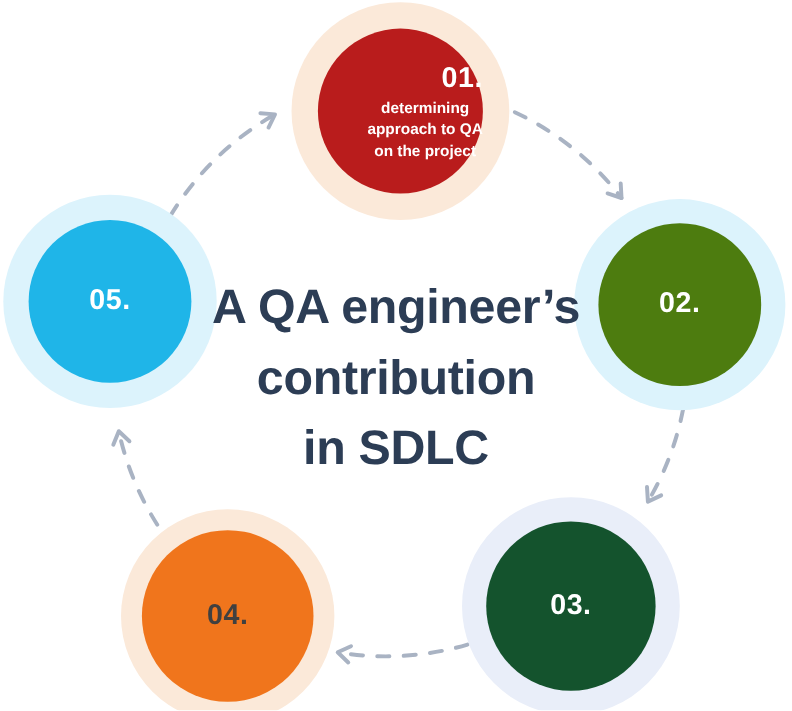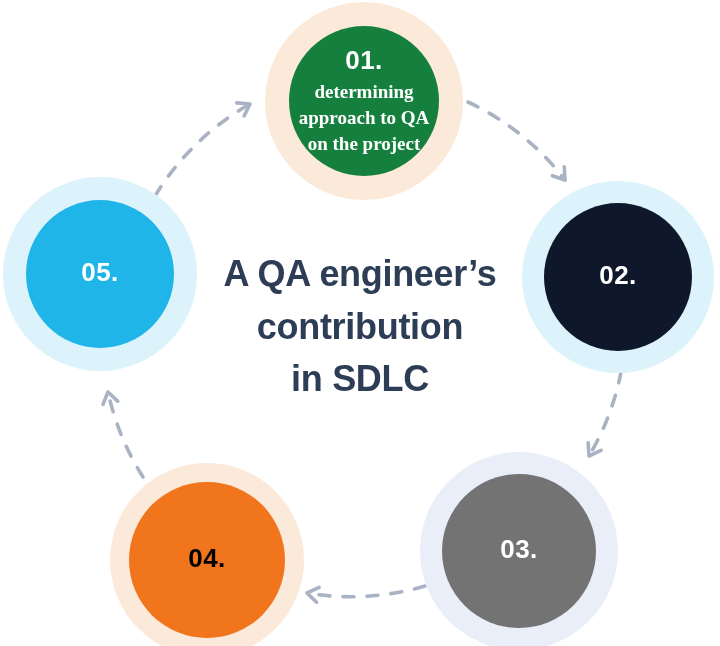--- a/index.html
+++ b/index.html
@@ -50,45 +50,44 @@
     text-align: center;
     color: #fff;
   }
   .num {
     font-size: 26px;
     font-weight: bold;
     letter-spacing: 0.5px;
     margin-bottom: 3px;
   }
   .label {
-    font-size: 19px;
+    font-size: 14px;
     font-weight: bold;
     line-height: 1.38;
     white-space: pre-line;
-    font-family: Liberation Serif, serif;
   }
   
   .s1 { left: 265px; top: 2px;   width: 198px; height: 198px; }
   .s1 .circle { width: 150px; height: 150px; }
   .s2 { left: 522px; top: 181px; width: 192px; height: 192px; }
   .s2 .circle { width: 148px; height: 148px; }
   .s3 { left: 420px; top: 452px; width: 198px; height: 198px; }
   .s3 .circle { width: 154px; height: 154px; }
   .s4 { left: 110px; top: 463px; width: 194px; height: 194px; }
   .s4 .circle { width: 156px; height: 156px; }
   .s5 { left: 3px;   top: 177px; width: 194px; height: 194px; }
   .s5 .circle { width: 148px; height: 148px; }
   .title {
     position: absolute;
     left: 160px; top: 248px;
     width: 400px;
     margin: 0;
     z-index: 3;
     text-align: center;
-    font-size: 36px;
+    font-size: 44px;
     font-weight: bold;
     line-height: 1.46;
     letter-spacing: -0.3px;
     color: var(--title, #2C3D55);
     white-space: pre-line;
   }
 </style>
 </head>
 <body>
 
@@ -101,42 +100,42 @@
       </marker>
     </defs>
     <path class="dash" marker-end="url(#ah)" d="M 155 196 A 262 262 0 0 1 250 104"></path>
     <path class="dash" marker-end="url(#ah)" d="M 468 102 A 262 262 0 0 1 565 180"></path>
     <path class="dash" marker-end="url(#ah)" d="M 621 372 A 262 262 0 0 1 589 456"></path>
     <path class="dash" marker-end="url(#ah)" d="M 425 586 A 262 262 0 0 1 307 593"></path>
     <path class="dash" marker-end="url(#ah)" d="M 143 477 A 262 262 0 0 1 108 392"></path>
   </svg>
 
   <div class="step s1" style="background: rgb(251, 233, 217);">
-    <div class="circle" style="background: #15803d; color: rgb(255, 255, 255);">
+    <div class="circle" style="background: #b91c1c; color: rgb(255, 255, 255); align-items: flex-end;">
       <div class="num">01.</div>
       <div class="label">determining
 approach to QA
 on the project</div>
     </div>
   </div>
 
   <div class="step s2" style="background: rgb(220, 243, 252);">
-    <div class="circle" style="background: #0f172a; color: rgb(255, 255, 255); gap: 36px;">
+    <div class="circle" style="background: #4d7c0f; color: rgb(255, 255, 255); gap: 36px;">
       <div class="num">02.</div>
     </div>
   </div>
 
   <div class="step s3" style="background: rgb(233, 238, 249);">
-    <div class="circle" style="background: #737373; color: rgb(255, 255, 255);">
+    <div class="circle" style="background: #14532d; color: rgb(255, 255, 255);">
       <div class="num">03.</div>
     </div>
   </div>
 
   <div class="step s4" style="background: rgb(251, 233, 217);">
-    <div class="circle" style="background: rgb(240, 117, 28); color: #000000;">
+    <div class="circle" style="background: rgb(240, 117, 28); color: #404040;">
       <div class="num">04.</div>
     </div>
   </div>
 
   <div class="step s5" style="background: rgb(220, 243, 252);">
     <div class="circle" style="background: rgb(31, 181, 232); color: rgb(255, 255, 255);">
       <div class="num">05.</div>
     </div>
   </div>
 

